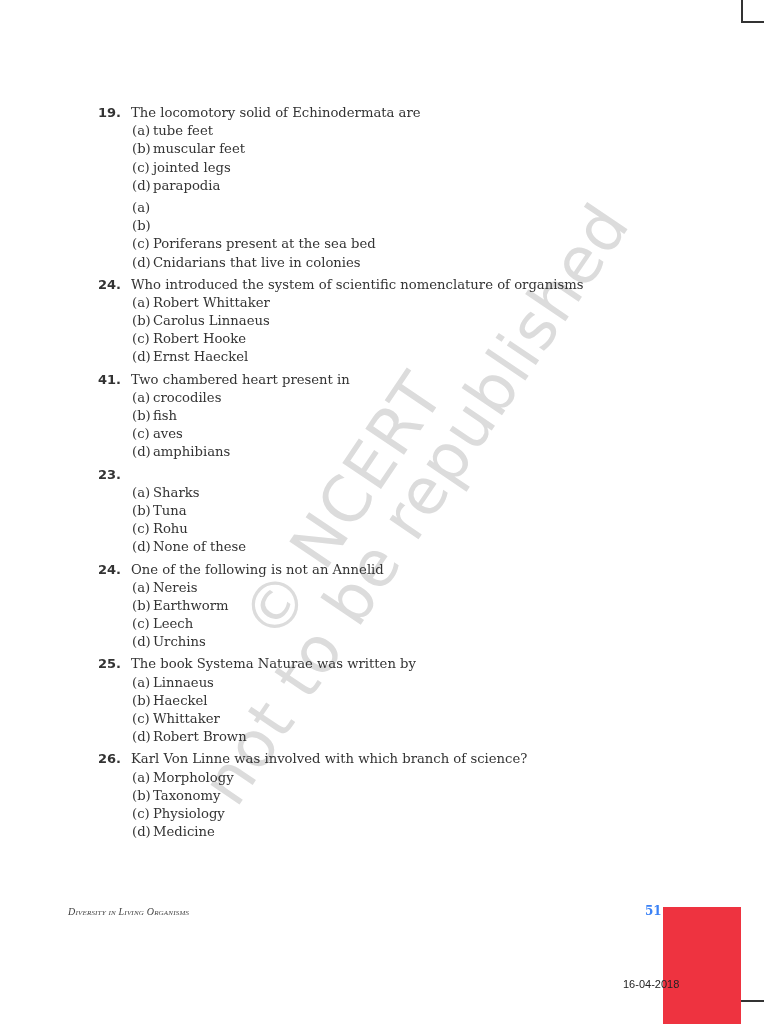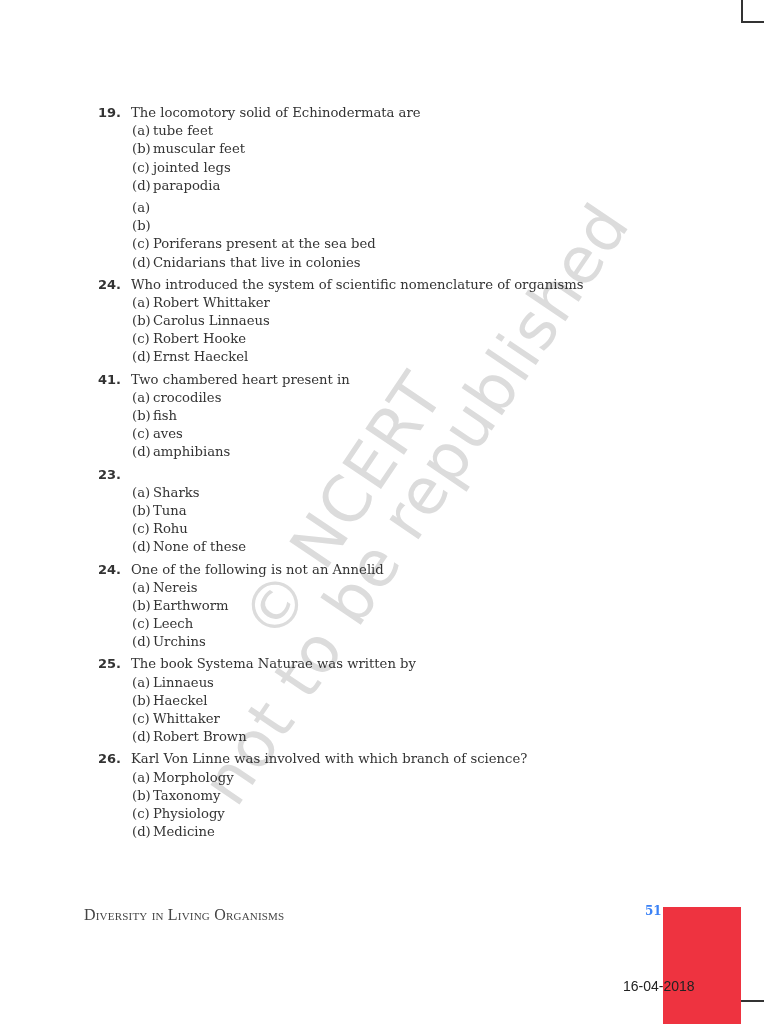--- a/index.html
+++ b/index.html
@@ -77,24 +77,25 @@
     }
     .opt-label {
       width: 21px;
     }
     .opt-text {
       white-space: nowrap;
     }
 
     .footer-title {
       position: absolute;
-      left: 84px;
+      left: 68px;
       top: 906px;
       font-family: "Liberation Serif", "DejaVu Serif", serif;
-      font-size: 16px;
+      font-style: italic;
+      font-size: 10px;
       color: #444;
       font-variant: small-caps;
       letter-spacing: 0.2px;
     }
     .page-num {
       position: absolute;
       left: 645px;
       top: 904px;
       font-family: "DejaVu Serif", serif;
       font-weight: bold;
@@ -107,21 +108,21 @@
       top: 907px;
       width: 78px;
       height: 117px;
       background: #ee3340;
     }
     .date-stamp {
       position: absolute;
       left: 623px;
       top: 978px;
       font-family: "Liberation Sans", "DejaVu Sans", sans-serif;
-      font-size: 14px;
+      font-size: 11px;
       color: #222;
       z-index: 3;
     }
   </style>
 </head>
 <body>
 
 <div class="crop-top-v"></div>
 <div class="crop-top-h"></div>
 <div class="crop-bot-h"></div>

